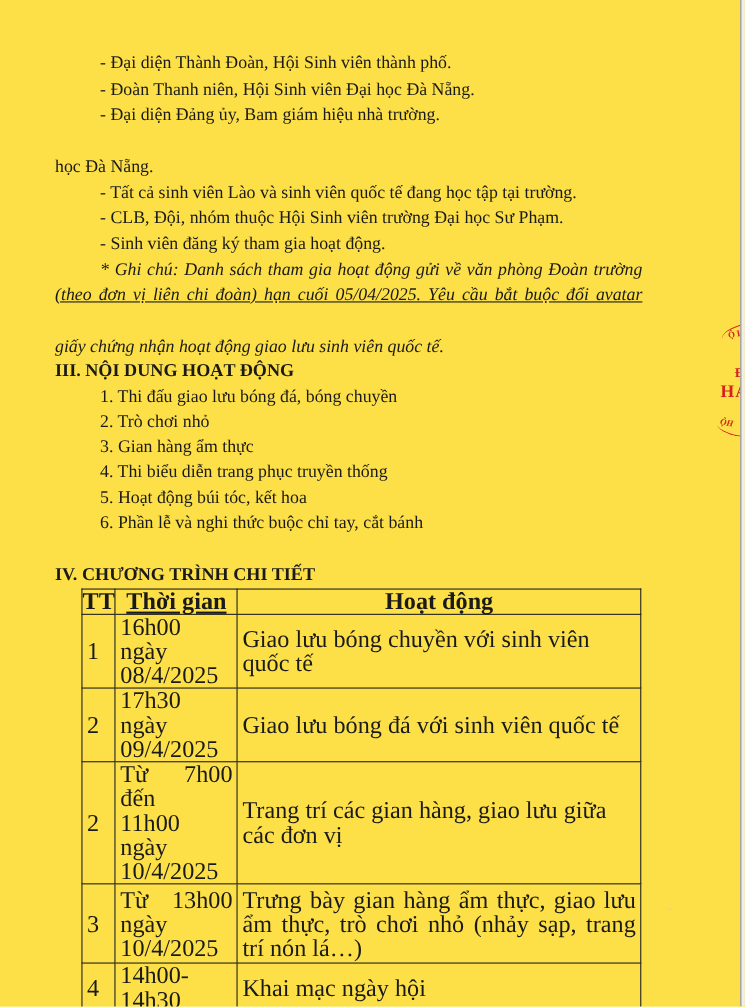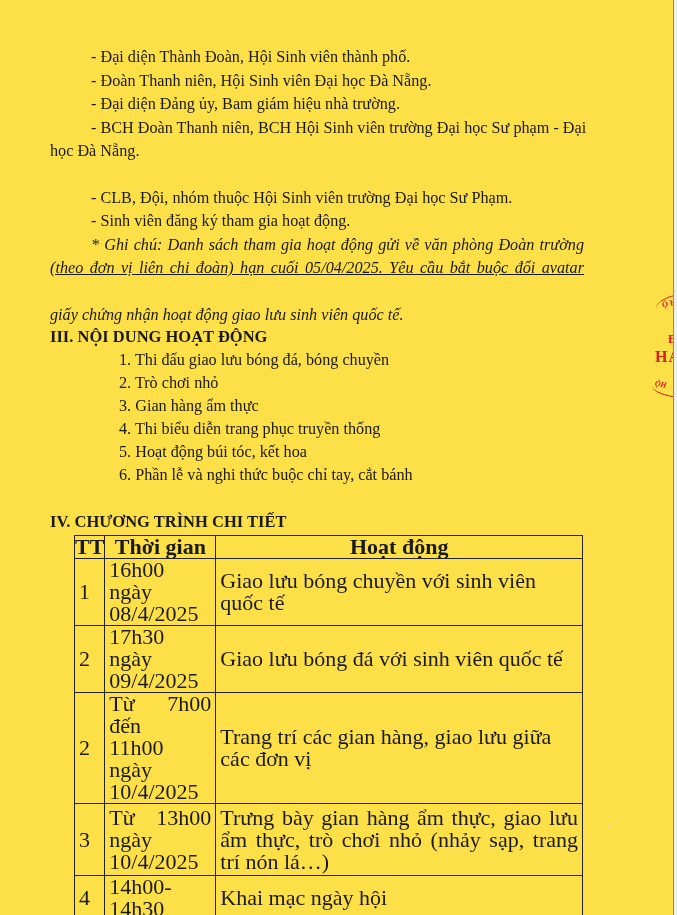--- a/index.html
+++ b/index.html
@@ -20,32 +20,32 @@
       background: #eeeeee; border-left: 1px solid #8a8a8a;
     }
     .line {
       position: absolute; font-size: 16.2px; line-height: 22px; white-space: nowrap;
     }
     .bul { left: 91px; }
     .cont { left: 50px; }
     .just { left: 50px; width: 534px; white-space: normal; text-align: justify; text-align-last: justify; text-decoration: underline; }
     .ital { font-style: italic; }
     .heading { left: 50px; font-weight: bold; font-size: 16.5px; }
-    .num { left: 91px; margin-left: 28px; }
+    .num { left: 91px; }
 
     table.schedule {
       position: absolute; left: 74px; top: 535px; width: 509px;
       border-collapse: collapse; font-size: 22px; line-height: 22px;
     }
     table.schedule td, table.schedule th {
       border: 1px solid #222; padding: 0 4px; vertical-align: middle;
     }
     table.schedule th { font-weight: bold; text-align: center; height: 22px; padding: 0; }
     .c-tt { width: 26px; }
-    .c-time { width: 110px; }
+    .c-time { width: 110px; text-decoration: underline; }
     .time-cell { text-align: justify; text-align-last: justify; }
     .time-cell .last { text-align-last: left; display: block; }
     .r-tall { height: 48px; }
     .r-3 { height: 70px; }
     .r-4 { height: 72px; }
     .r-short { height: 21px; }
     .just-cell { text-align: justify; }
 
     .stamp {
       position: absolute; left: 652px; top: 290px; width: 24px; height: 120px;
@@ -66,22 +66,22 @@
     .speck { position: absolute; left: 608px; top: 826px; width: 2px; height: 1px; background: #cccccc; }
   </style>
 </head>
 <body>
 
 <div class="page">
 
   <div class="line bul" style="top:46px">- Đại diện Thành Đoàn, Hội Sinh viên thành phố.</div>
   <div class="line bul" style="top:93px">- Đại diện Đảng ủy, Bam giám hiệu nhà trường.</div>
   <div class="line bul" style="top:70px">- Đoàn Thanh niên, Hội Sinh viên Đại học Đà Nẵng.</div>
-  <div class="line bul" style="top:117px">- BCH Đoàn Thanh niên, BCH Hội Sinh viên trường Đại học Sư phạm - Đại</div>
   <div class="line cont" style="top:140px">học Đà Nẵng.</div>
+  <div class="line bul" style="top:164px">- Tất cả sinh viên Lào và sinh viên quốc tế đang học tập tại trường.</div>
   <div class="line bul" style="top:187px">- CLB, Đội, nhóm thuộc Hội Sinh viên trường Đại học Sư Phạm.</div>
   <div class="line bul" style="top:210px">- Sinh viên đăng ký tham gia hoạt động.</div>
 
   <div class="line ital" style="top:234px; left:91px; width:493px; white-space:normal; text-align:justify; text-align-last:justify;">* Ghi chú: Danh sách tham gia hoạt động gửi về văn phòng Đoàn trường</div>
   <div class="line ital just" style="top:257px">(theo đơn vị liên chi đoàn) hạn cuối 05/04/2025. Yêu cầu bắt buộc đổi avatar</div>
   <div class="line ital cont" style="top:304px">giấy chứng nhận hoạt động giao lưu sinh viên quốc tế.</div>
 
   <div class="line heading" style="top:326px">III. NỘI DUNG HOẠT ĐỘNG</div>
   <div class="line num" style="top:349px">1. Thi đấu giao lưu bóng đá, bóng chuyền</div>
   <div class="line num" style="top:372px">2. Trò chơi nhỏ</div>

